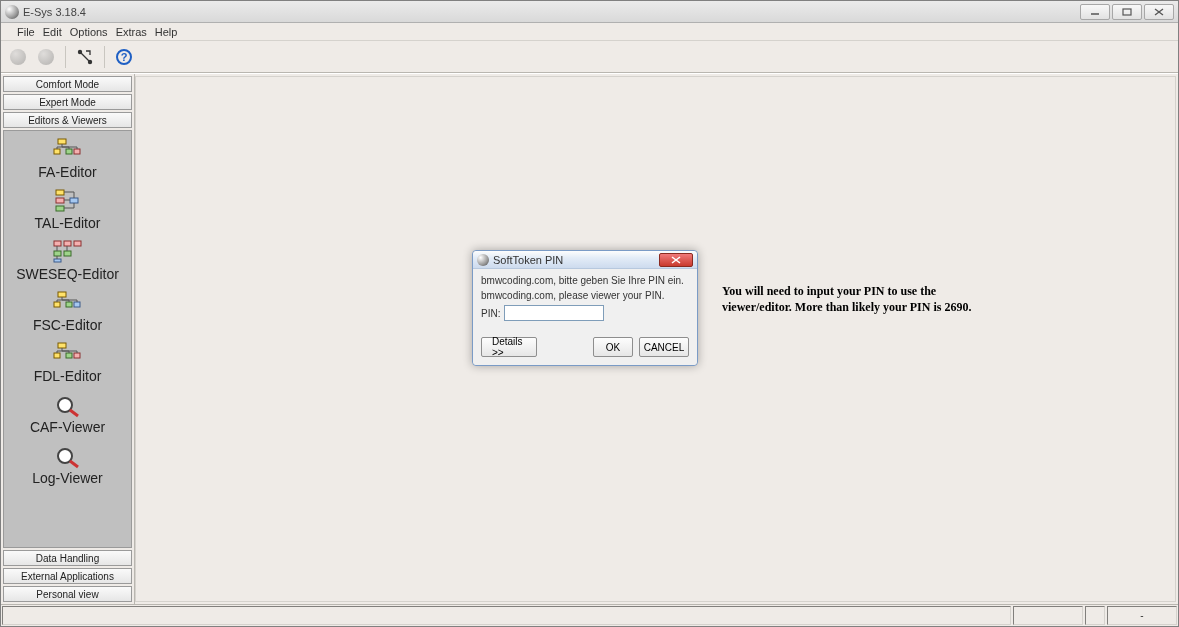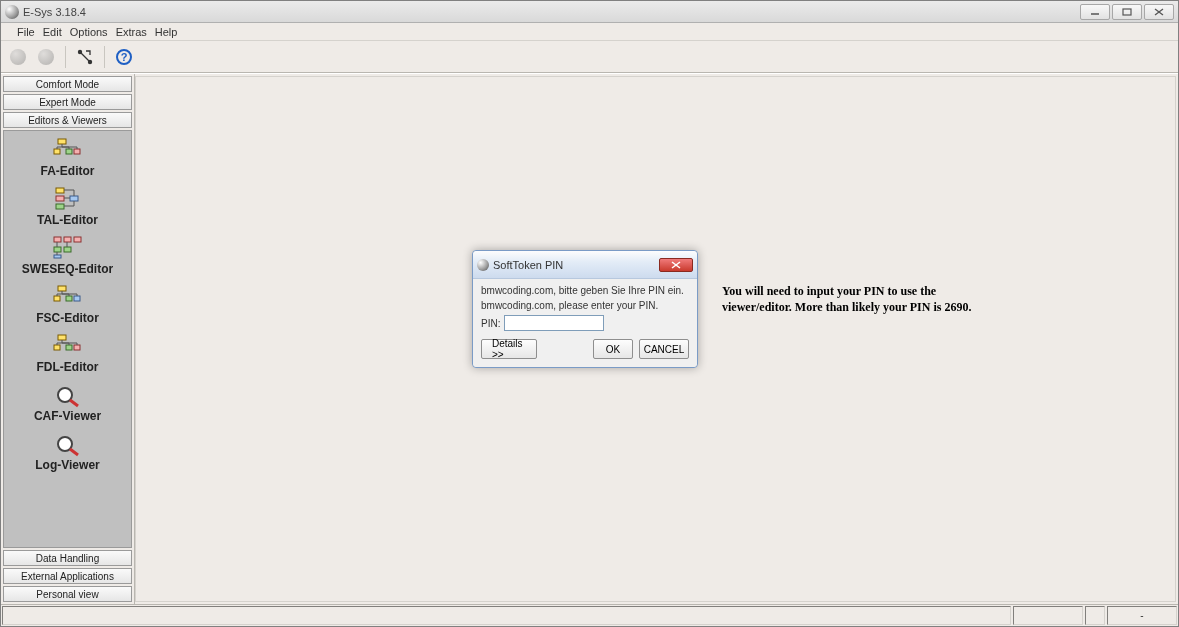--- a/index.html
+++ b/index.html
@@ -137,21 +137,21 @@
 .icon-item {
   width: 100%;
   display: flex; flex-direction: column; align-items: center;
   padding: 2px 0 4px;
   cursor: default;
 }
 .icon-box {
   width: 32px; height: 26px;
   position: relative;
 }
-.icon-item .lbl { font-size: 12px; color: #222; margin-top: 1px; font-weight: bold; }
+.icon-item .lbl { font-size: 14px; color: #222; margin-top: 1px; }
 
 
 .content {
   flex: 1;
   background: #efebe7;
   position: relative;
   border: 1px solid #d5d2cd;
   margin: 2px 2px 2px 0;
 }
 
@@ -172,21 +172,21 @@
   position: absolute;
   left: 472px; top: 250px;
   width: 226px;
   background: #f0f0f0;
   border: 1px solid #7a9bc6;
   border-radius: 4px;
   box-shadow: 0 0 10px rgba(0,0,0,.3);
   font-size: 11px;
 }
 .dialog-title {
-  height: 28px;
+  height: 18px;
   background: linear-gradient(#fdfdfd,#e3ecf7 40%,#cddbee);
   border-bottom: 1px solid #b7c8de;
   border-radius: 4px 4px 0 0;
   display: flex; align-items: center;
   padding: 0 4px;
   color: #333;
 }
 .dialog-title .d-icon {
   width: 12px; height: 12px; border-radius: 50%;
   background: radial-gradient(circle at 30% 30%, #fff,#999 60%,#444);
@@ -201,21 +201,21 @@
   color: #fff; font-weight: bold; font-size: 9px;
   display: flex; align-items: center; justify-content: center;
   cursor: default;
 }
 .dialog-body {
   padding: 6px 8px 8px;
   background: #f0f0f0;
   border-radius: 0 0 4px 4px;
 }
 .dialog-body .line { color: #333; margin-bottom: 4px; font-size: 10px; }
-.pin-row { display: flex; align-items: center; gap: 4px; margin: 4px 0 8px; }
+.pin-row { display: flex; align-items: center; gap: 4px; margin: 4px 0 16px; }
 .pin-row label { font-size: 10px; color: #333; }
 .pin-row input {
   width: 100px; height: 16px;
   border: 1px solid #7f9db9;
   font-size: 11px; padding: 0 2px;
   background: #fff;
 }
 .dialog-buttons { display: flex; gap: 6px; justify-content: flex-start; }
 .dialog-buttons .btn {
   height: 20px;
@@ -426,21 +426,21 @@
     <div class="d-label">SoftToken PIN</div>
     <div class="d-close">
       <svg width="10" height="8">
           <line x1="1" y1="1" x2="9" y2="7" stroke="#fff" stroke-width="1.5"></line>
           <line x1="9" y1="1" x2="1" y2="7" stroke="#fff" stroke-width="1.5"></line>
         </svg>
     </div>
   </div>
   <div class="dialog-body">
     <div class="line">bmwcoding.com, bitte geben Sie Ihre PIN ein.</div>
-    <div class="line">bmwcoding.com, please enter your PIN.</div>
+    <div class="line">bmwcoding.com, please viewer your PIN.</div>
     <div class="pin-row">
       <label>PIN:</label>
       <input type="password" value="" style="">
     </div>
     <div class="dialog-buttons">
       <div class="btn details">Details &gt;&gt;</div>
       <div class="btn ok">OK</div>
       <div class="btn cancel">CANCEL</div>
     </div>
   </div>

